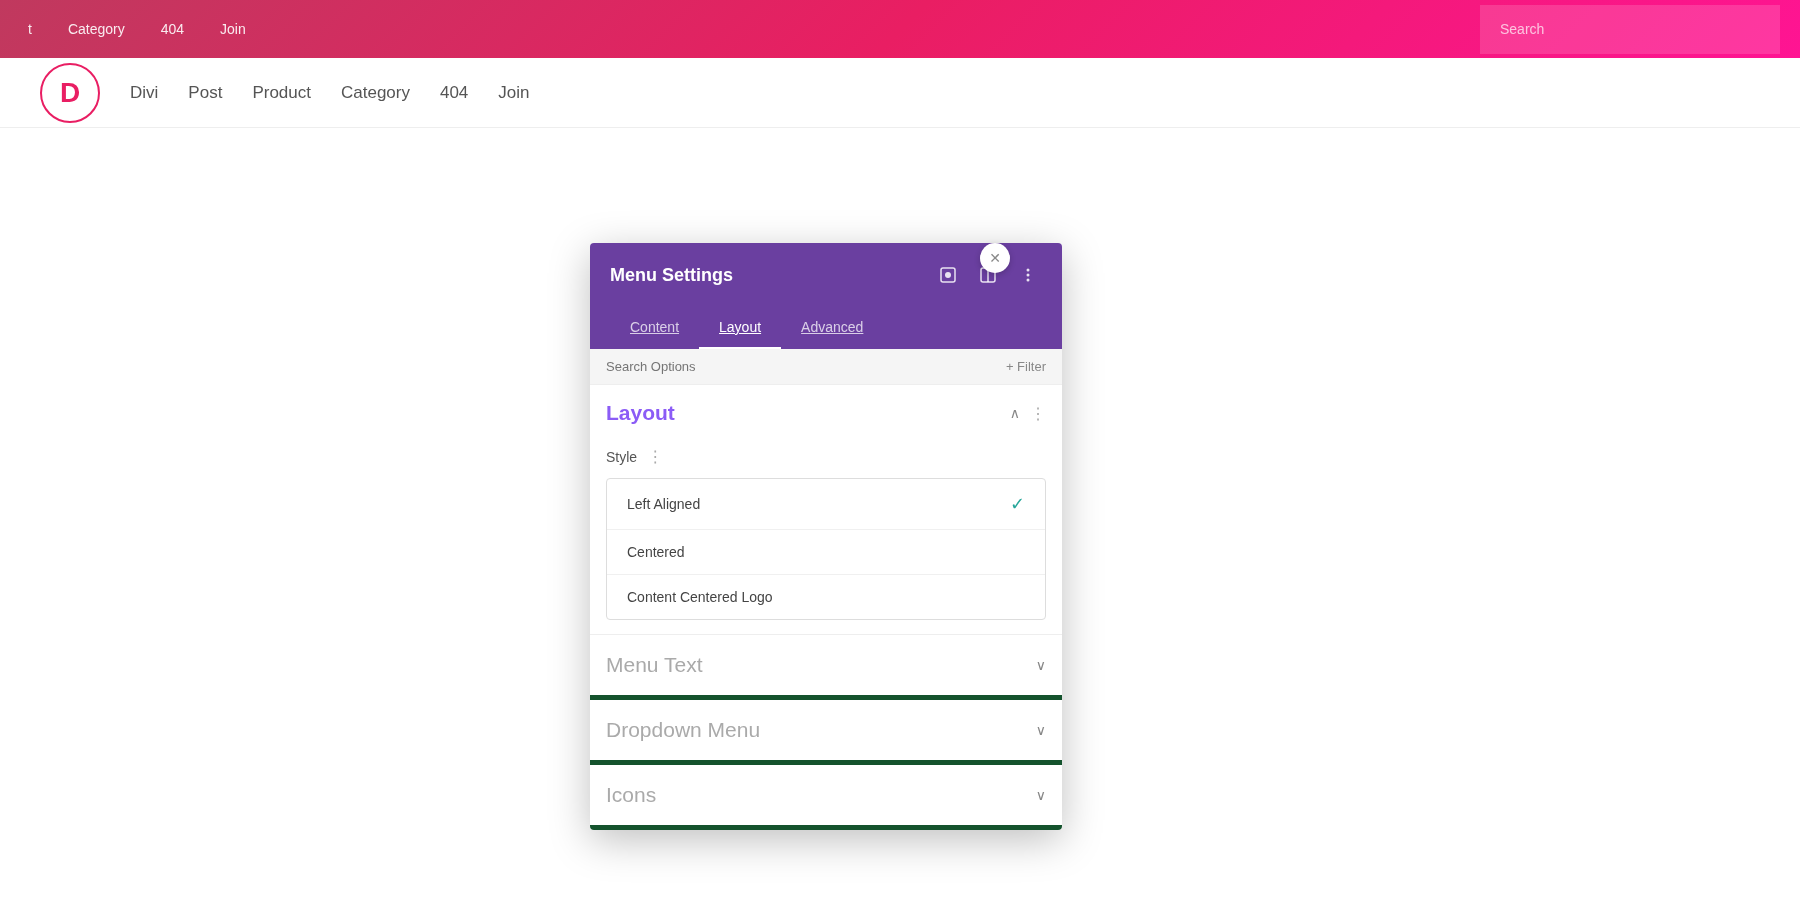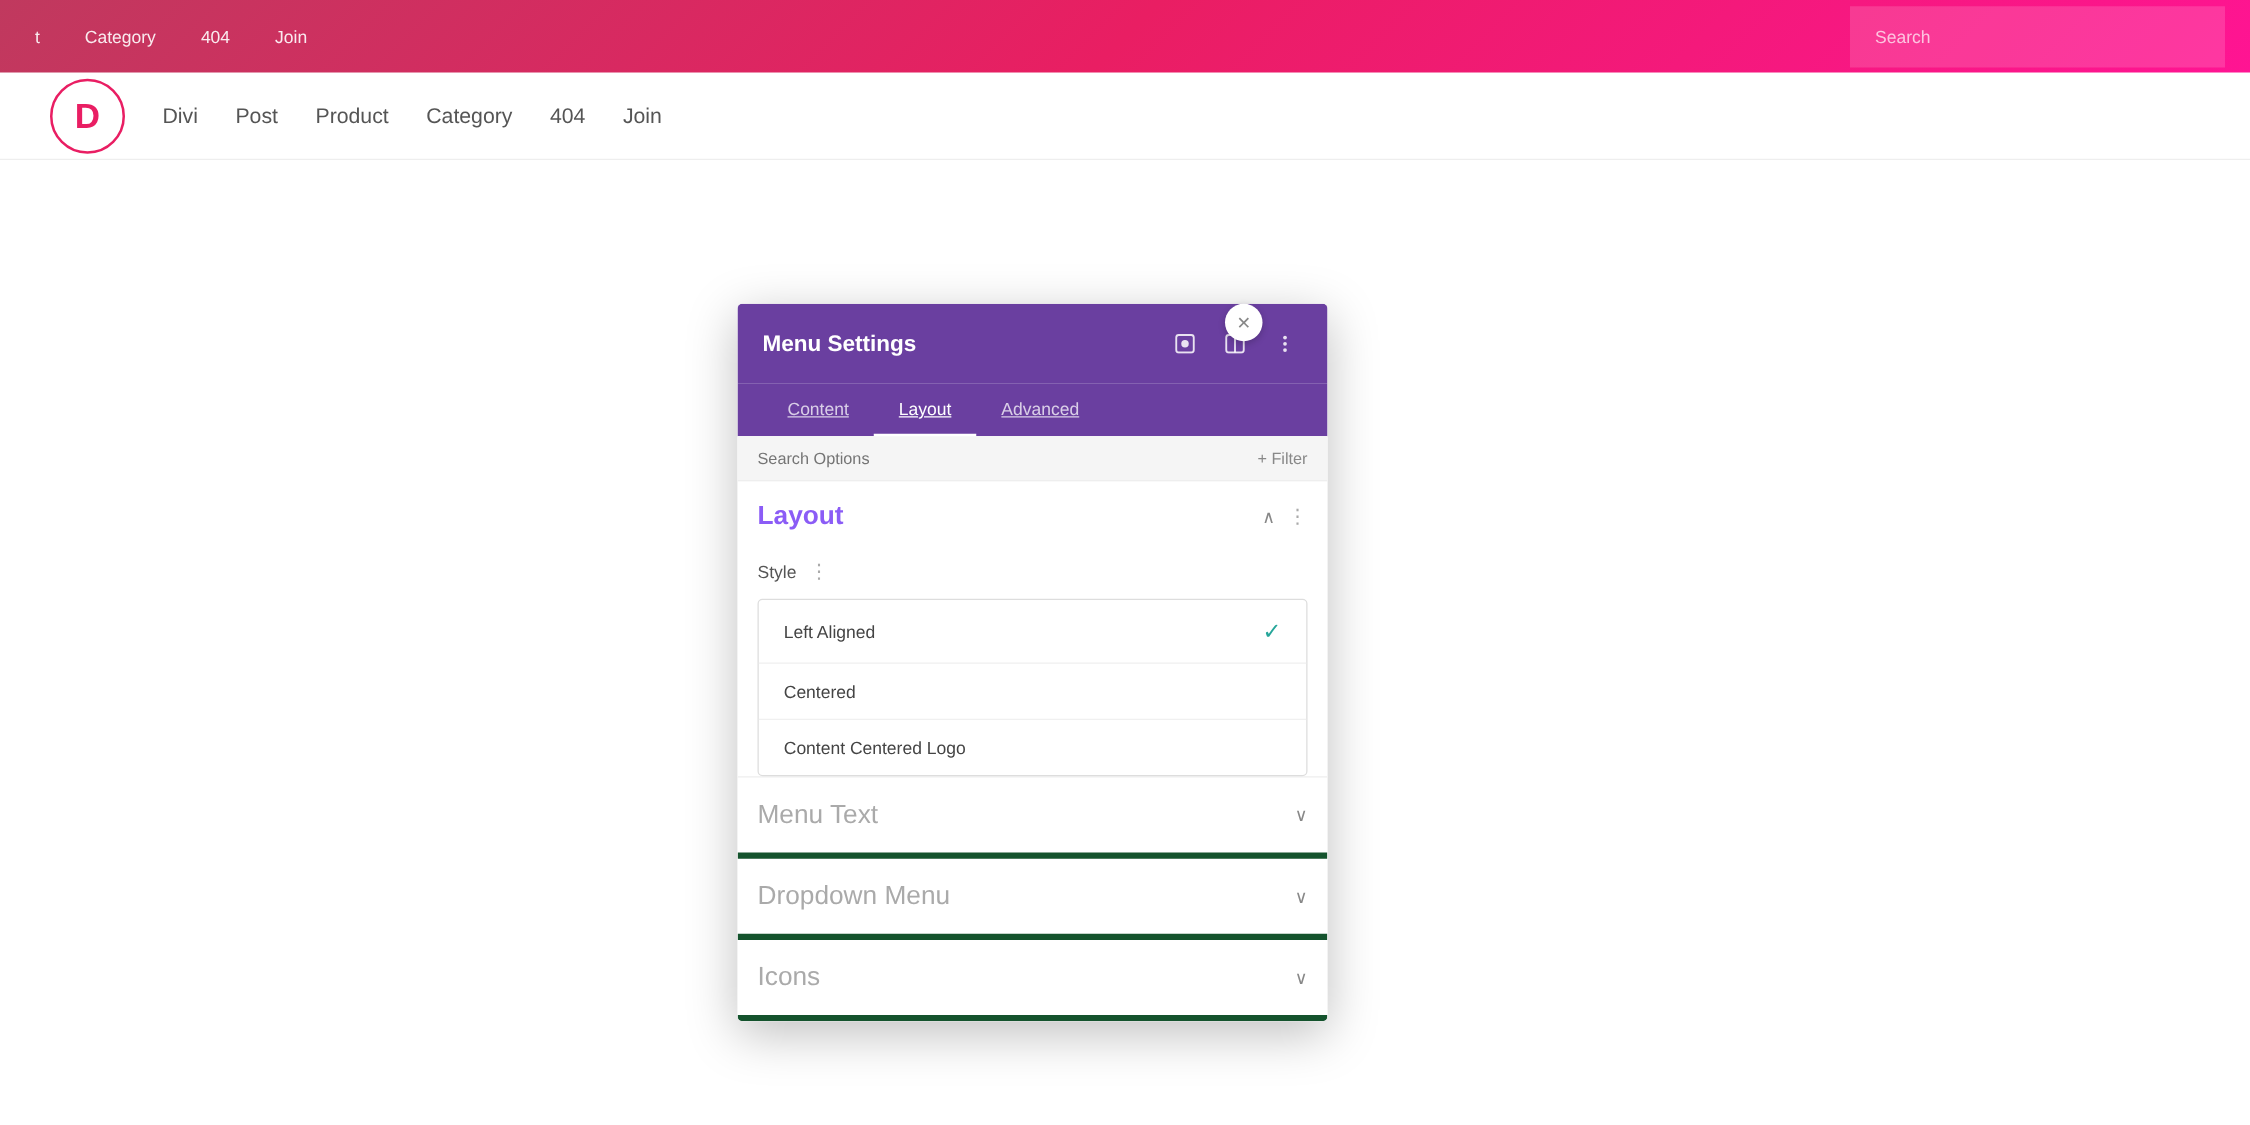--- a/index.html
+++ b/index.html
@@ -220,20 +220,21 @@
     .style-label {
       color: #555;
       font-size: 14px;
     }
 
     
     .dropdown-open {
       background: #fff;
       border: 1px solid #ddd;
       border-radius: 4px;
+      margin-bottom: 14px;
     }
     .dropdown-item {
       padding: 14px 20px;
       font-size: 14px;
       color: #444;
       cursor: pointer;
       display: flex;
       align-items: center;
       justify-content: space-between;
       border-bottom: 1px solid #f0f0f0;

